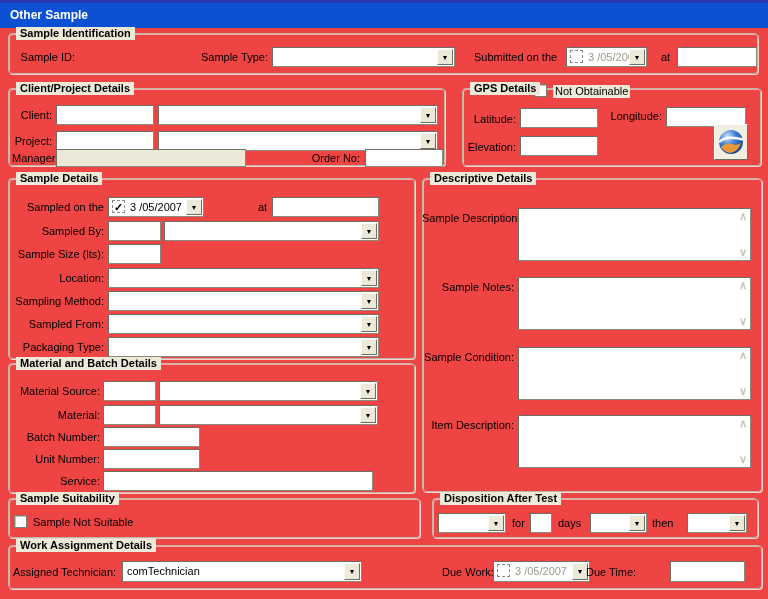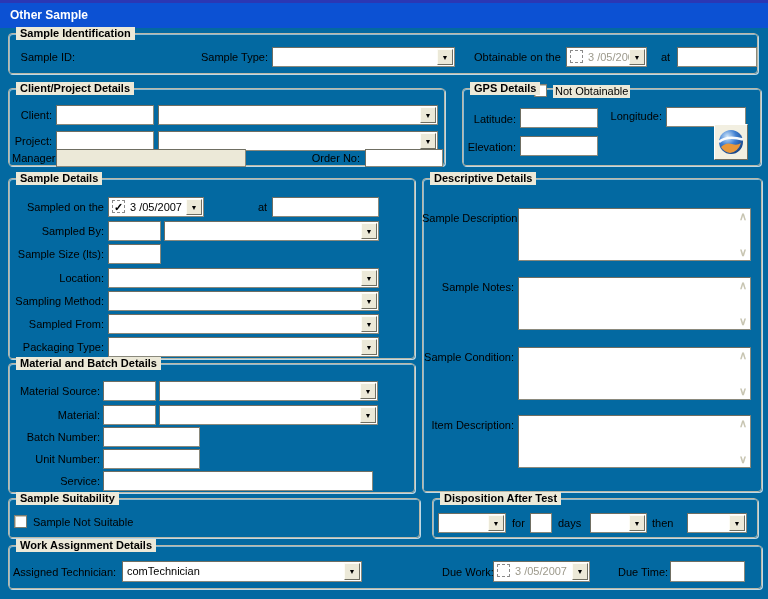--- a/index.html
+++ b/index.html
@@ -1,18 +1,18 @@
 <!DOCTYPE html>
 <html><head>
 <meta charset="utf-8">
 <style>
   * { margin:0; padding:0; box-sizing:border-box; }
   html,body { background:#d8d4c4; }
   body { font-family:"Liberation Sans",sans-serif; }
-  #app { position:relative; width:768px; height:599px; background:#0369a1; overflow:hidden; font-size:11px; color:#000; }
+  #app { position:relative; width:768px; height:599px; background:#ef4444; overflow:hidden; font-size:11px; color:#000; }
 
   .titlebar { position:absolute; left:0; top:0; width:768px; height:28px;
               background:#0C51D3; border-top:3px solid #2B37B4; }
   .titlebar .title { position:absolute; left:10px; top:5px; color:#fff; font-weight:bold; font-size:12px; }
 
   .group { position:absolute; border:1px solid #BCB8A6; border-radius:4px;
            box-shadow:1px 1px 0 rgba(255,255,255,.75), inset 1px 1px 0 rgba(255,255,255,.55); }
   .gcap { position:absolute; background:#ECE9D8; font-weight:bold; font-size:11px;
           padding:0 4px; line-height:13px; white-space:nowrap; z-index:2; }
   .lbl { position:absolute; white-space:nowrap; line-height:13px; }
@@ -60,21 +60,21 @@
   <div class="group" style="left:8px;top:33px;width:750px;height:41px"></div>
   <span class="gcap" style="left:16px;top:27px">Sample Identification</span>
   <span class="lbl r" style="left:14px;top:51px;width:61px">Sample ID:</span>
   <span class="lbl r" style="left:196px;top:51px;width:72px">Sample Type:</span>
   <div class="combo" style="left:272px;top:47px;width:183px;height:20px">
     <span class="val"></span>
     <span class="cbtn">
         <span class="arrglyph">▼</span>
       </span>
   </div>
-  <span class="lbl" style="left:474px;top:51px">Obtainable on the</span>
+  <span class="lbl" style="left:474px;top:51px">Submitted on the</span>
   <div class="fld" style="left:566px;top:47px;width:81px;height:20px;padding:0">
     <span class="dtp-chk"></span>
     <span class="dtp-val dis">3 /05/2007</span>
     <span class="cbtn">
         <span class="arrglyph">▼</span>
       </span>
   </div>
   <span class="lbl" style="left:661px;top:51px">at</span>
   <div class="fld" style="left:677px;top:47px;width:80px;height:20px">
     <span></span>
@@ -307,18 +307,18 @@
       </span>
   </div>
   <span class="lbl" style="left:442px;top:566px">Due Work:</span>
   <div class="fld" style="left:493px;top:561px;width:97px;height:21px;padding:0">
     <span class="dtp-chk"></span>
     <span class="dtp-val dis">3 /05/2007</span>
     <span class="cbtn">
         <span class="arrglyph">▼</span>
       </span>
   </div>
-  <span class="lbl" style="left:618px;top:566px">Due Time:</span>
+  <span class="lbl" style="left:586px;top:566px">Due Time:</span>
   <div class="fld" style="left:670px;top:561px;width:75px;height:21px">
     <span></span>
   </div>
 
 </div>
 
 </body></html>

